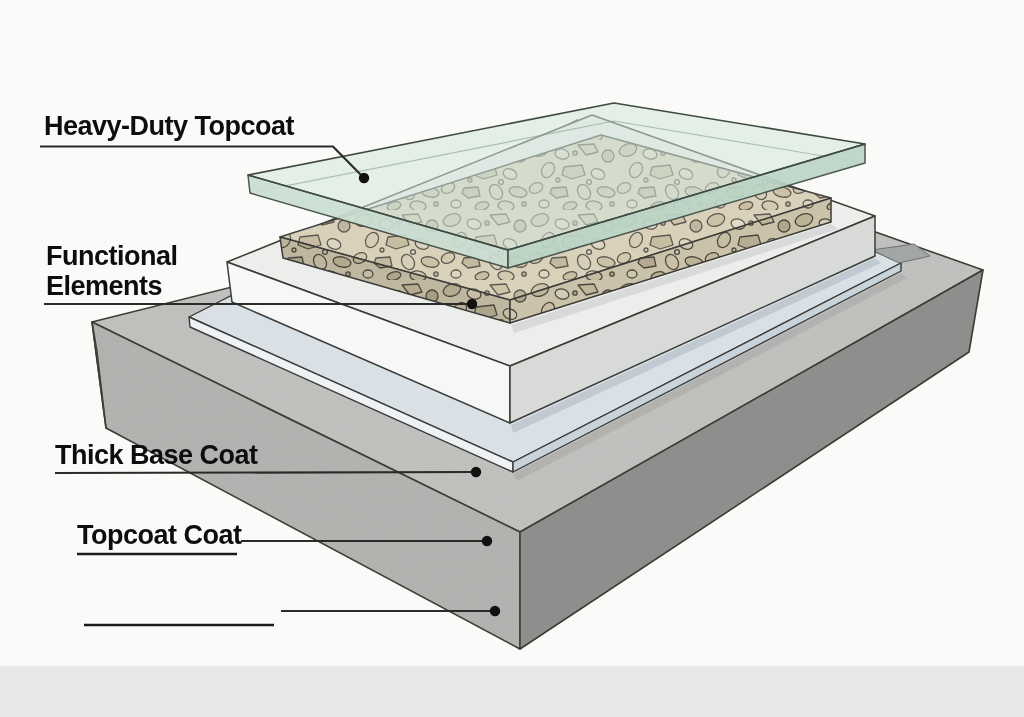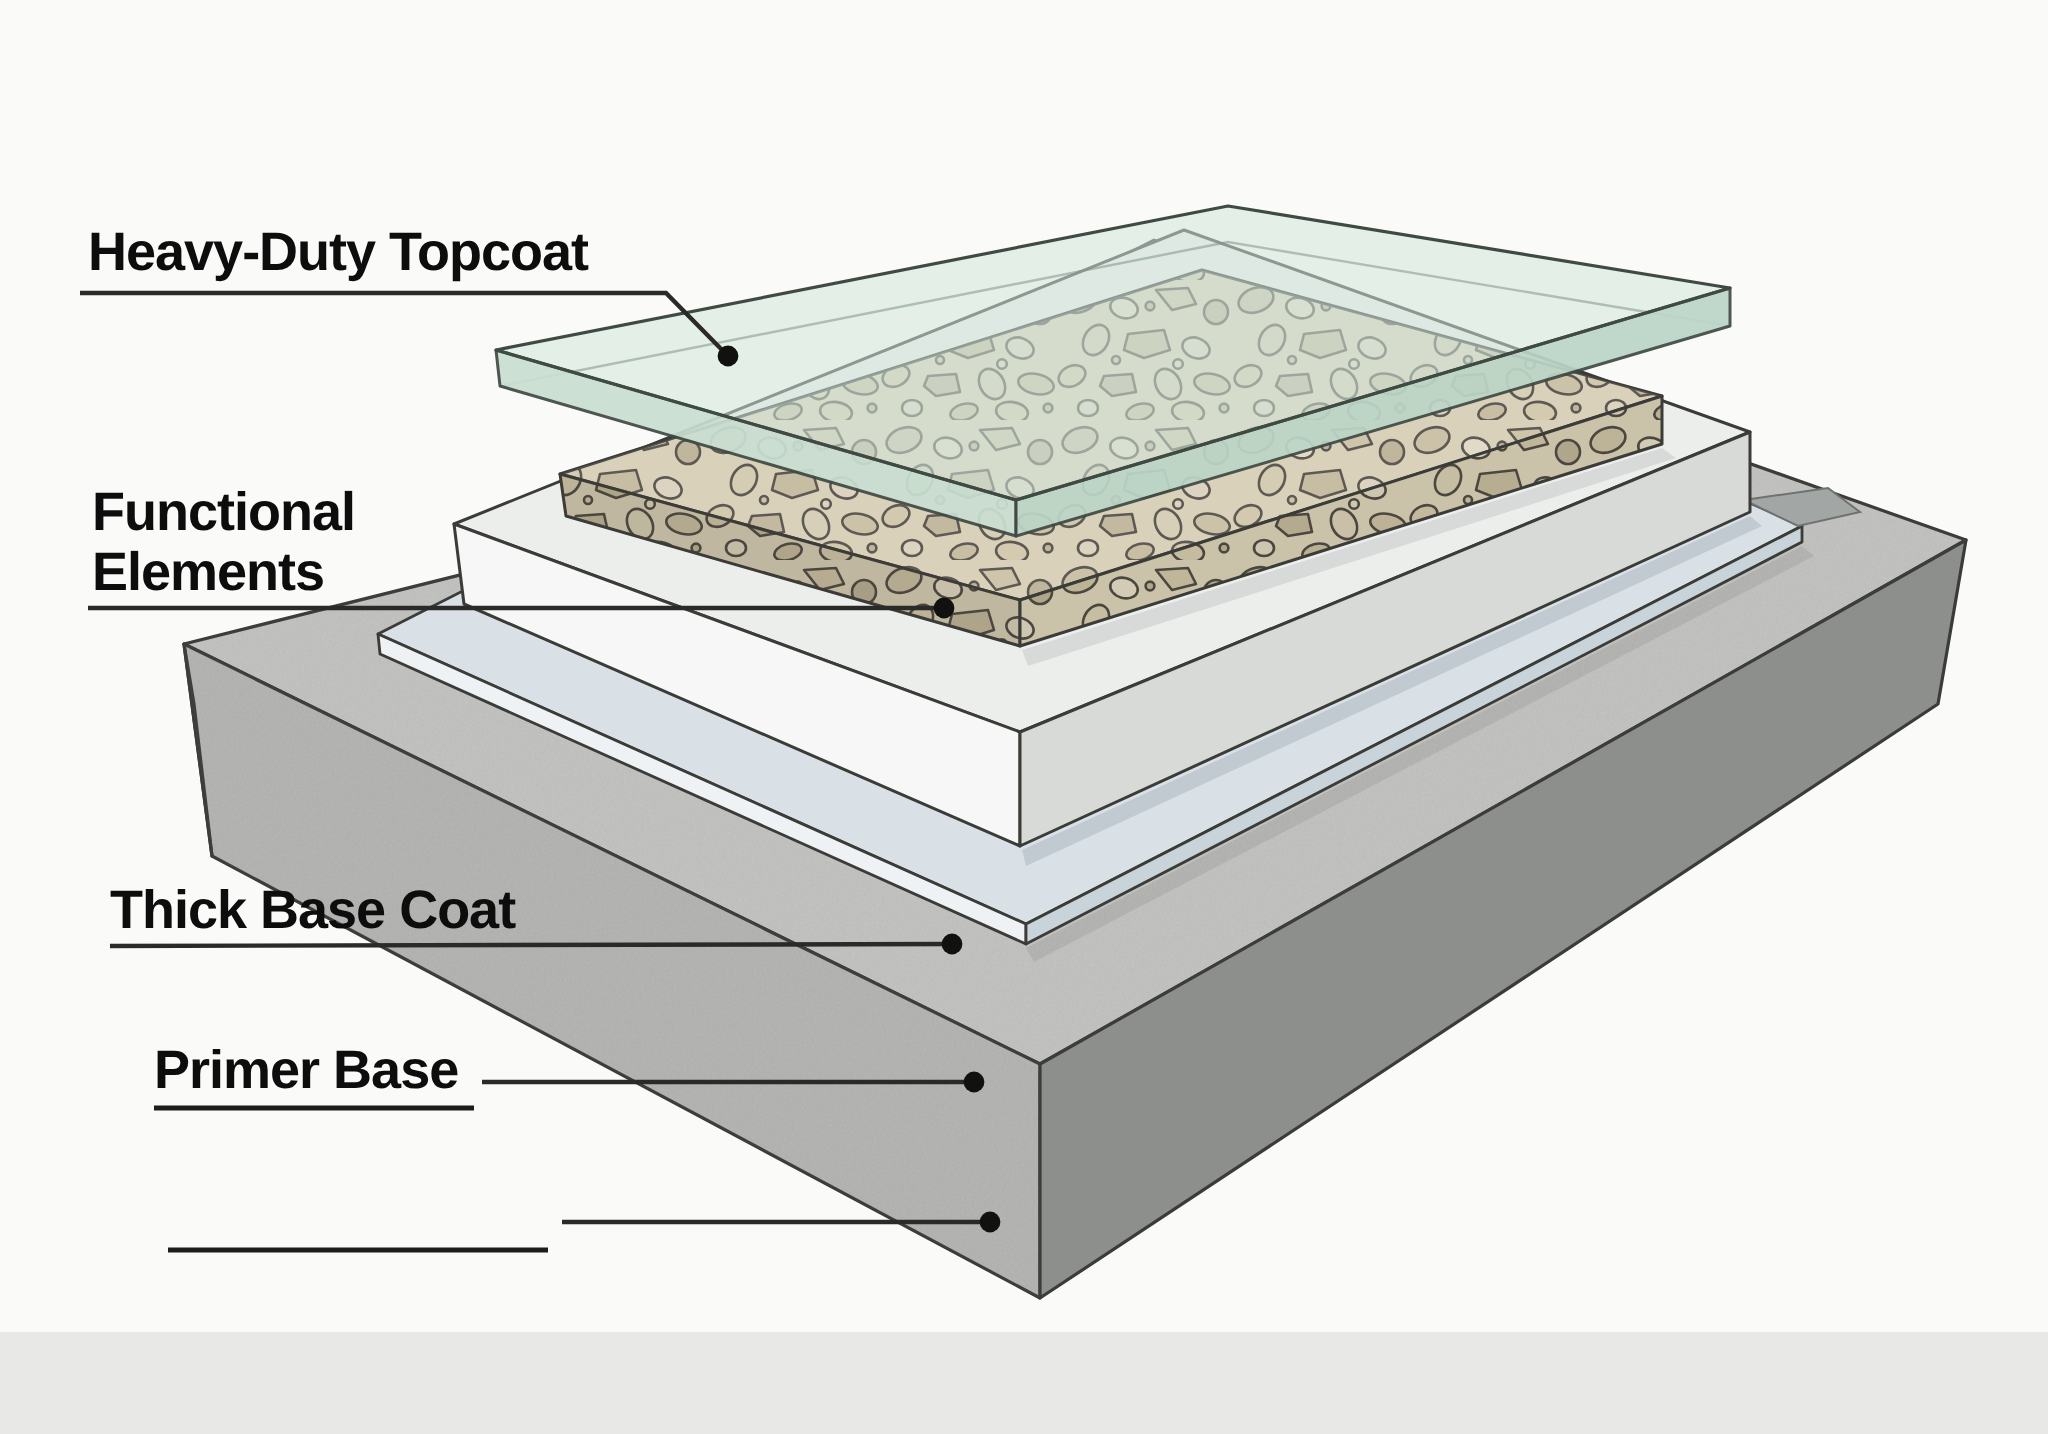--- a/index.html
+++ b/index.html
@@ -116,14 +116,14 @@
     <circle cx="472" cy="304" r="5.2" fill="#111110" stroke="none"></circle>
     <circle cx="476" cy="472" r="5.2" fill="#111110" stroke="none"></circle>
     <circle cx="487" cy="541" r="5.2" fill="#111110" stroke="none"></circle>
     <circle cx="495" cy="611" r="5.2" fill="#111110" stroke="none"></circle>
   </g>
 </svg>
 
   <div class="lbl" id="lbl-topcoat">Heavy-Duty Topcoat</div>
   <div class="lbl" id="lbl-base">Thick Base Coat</div>
   <div class="lbl wrap" id="lbl-functional">Functional Elements</div>
-  <div class="lbl" id="lbl-primer">Primer Base</div>
+  <div class="lbl" id="lbl-primer">Topcoat Coat</div>
 </div>
 
 </body></html>

